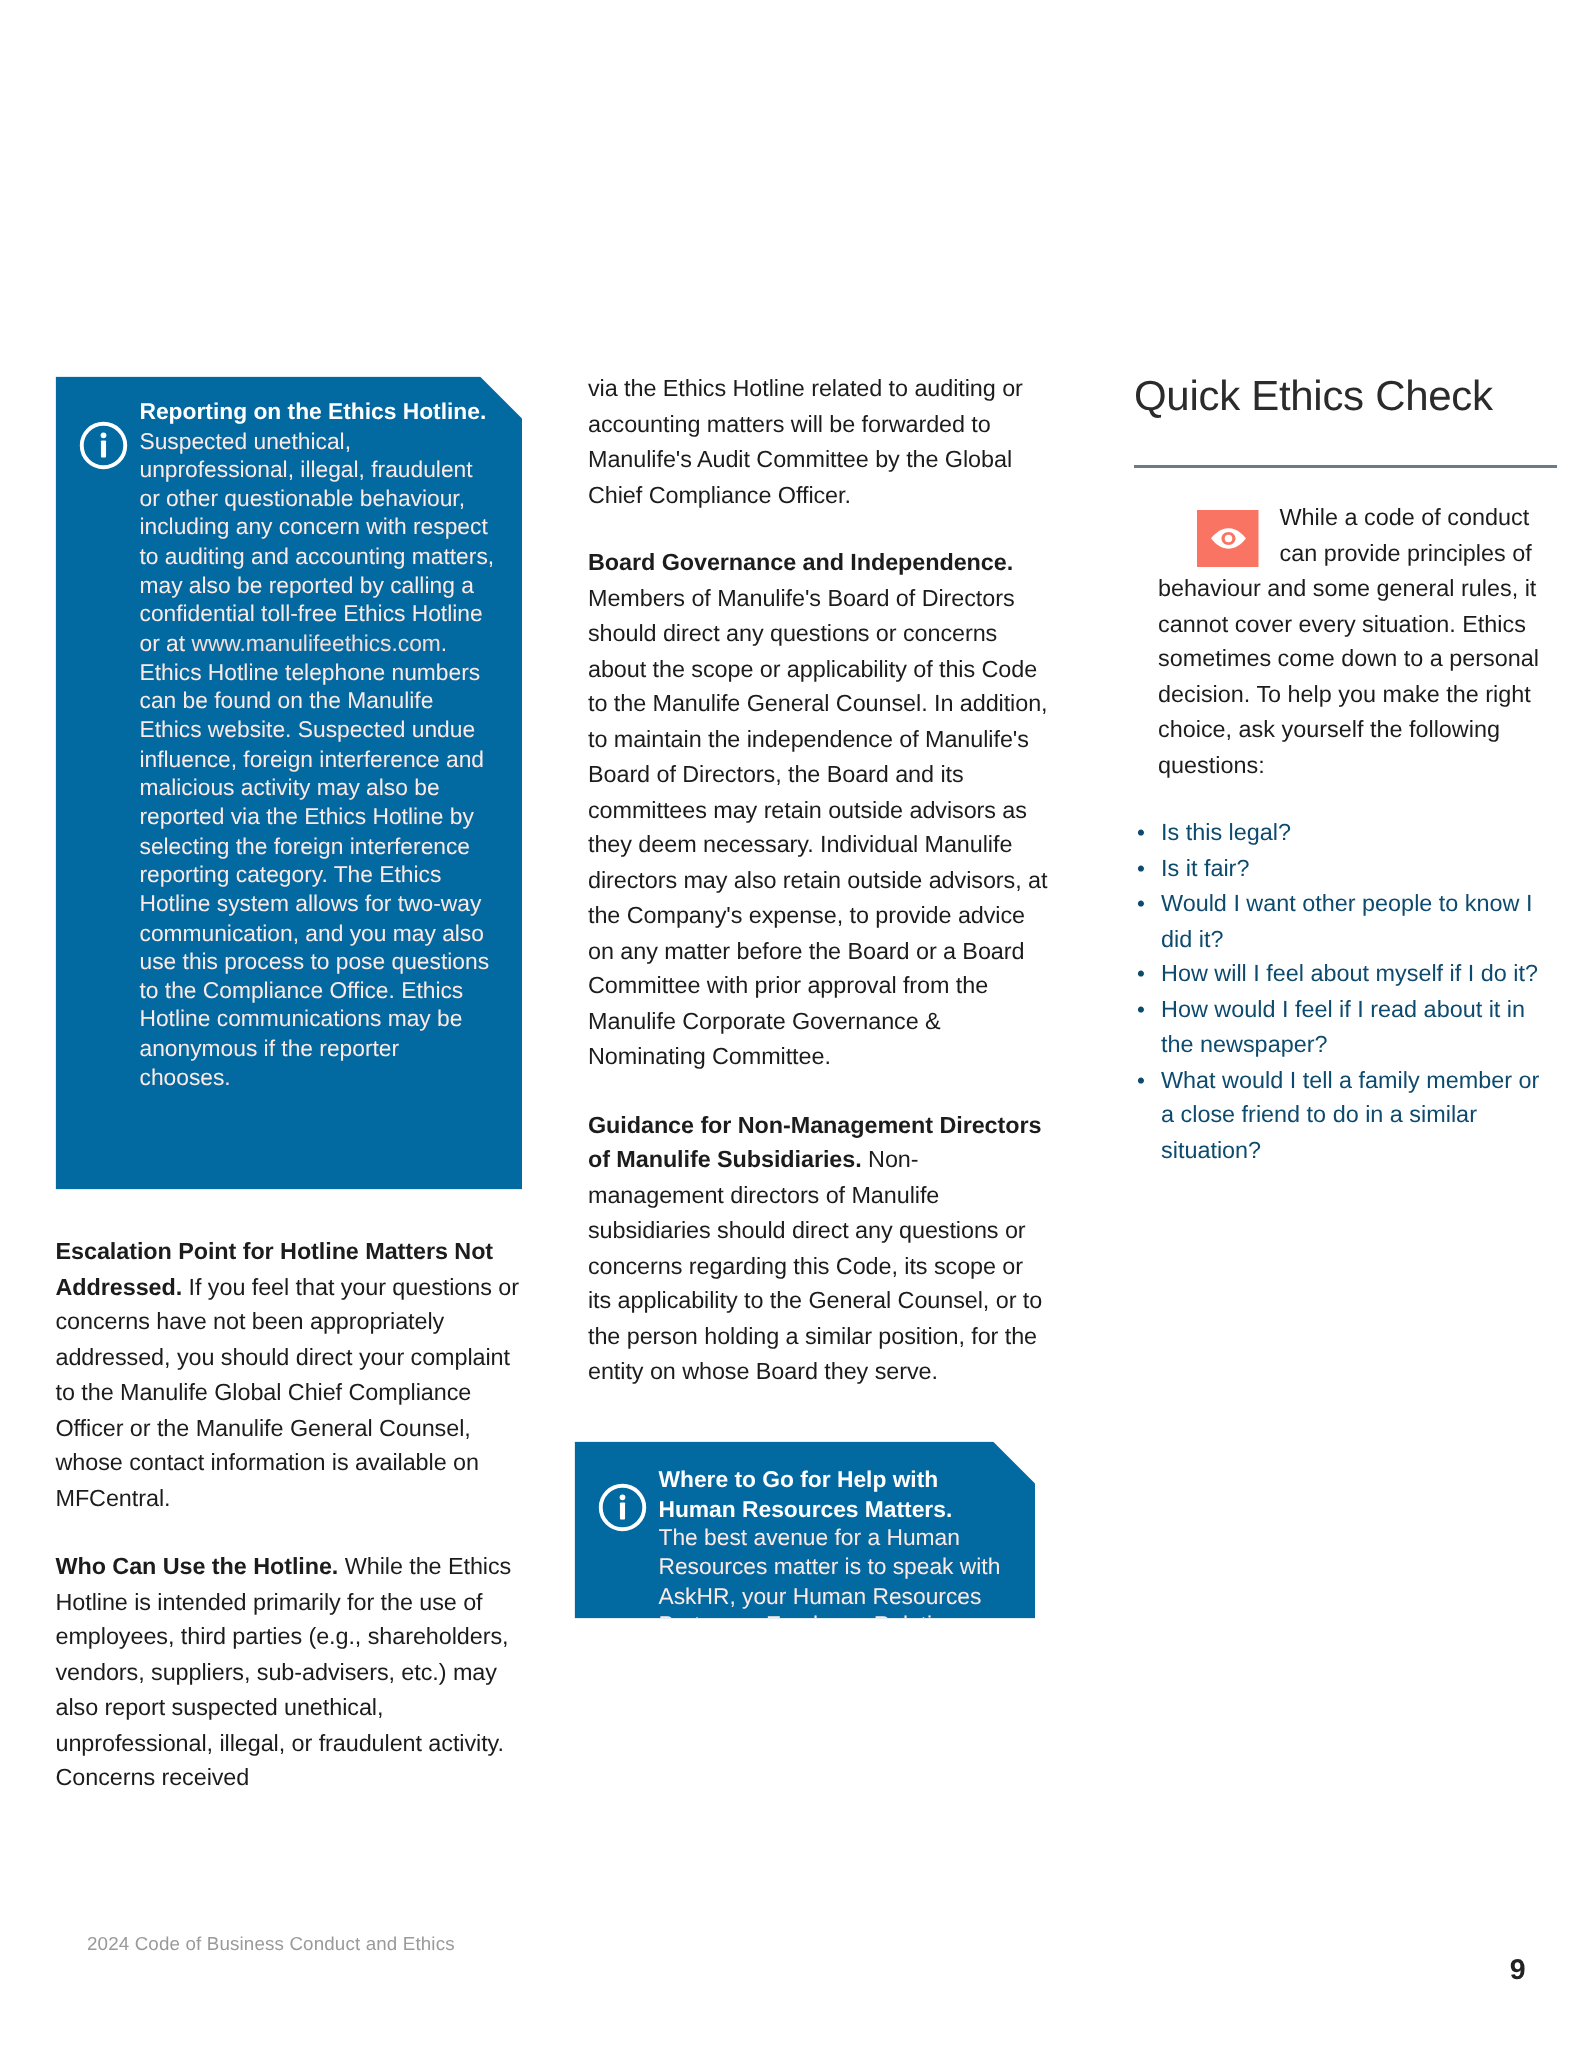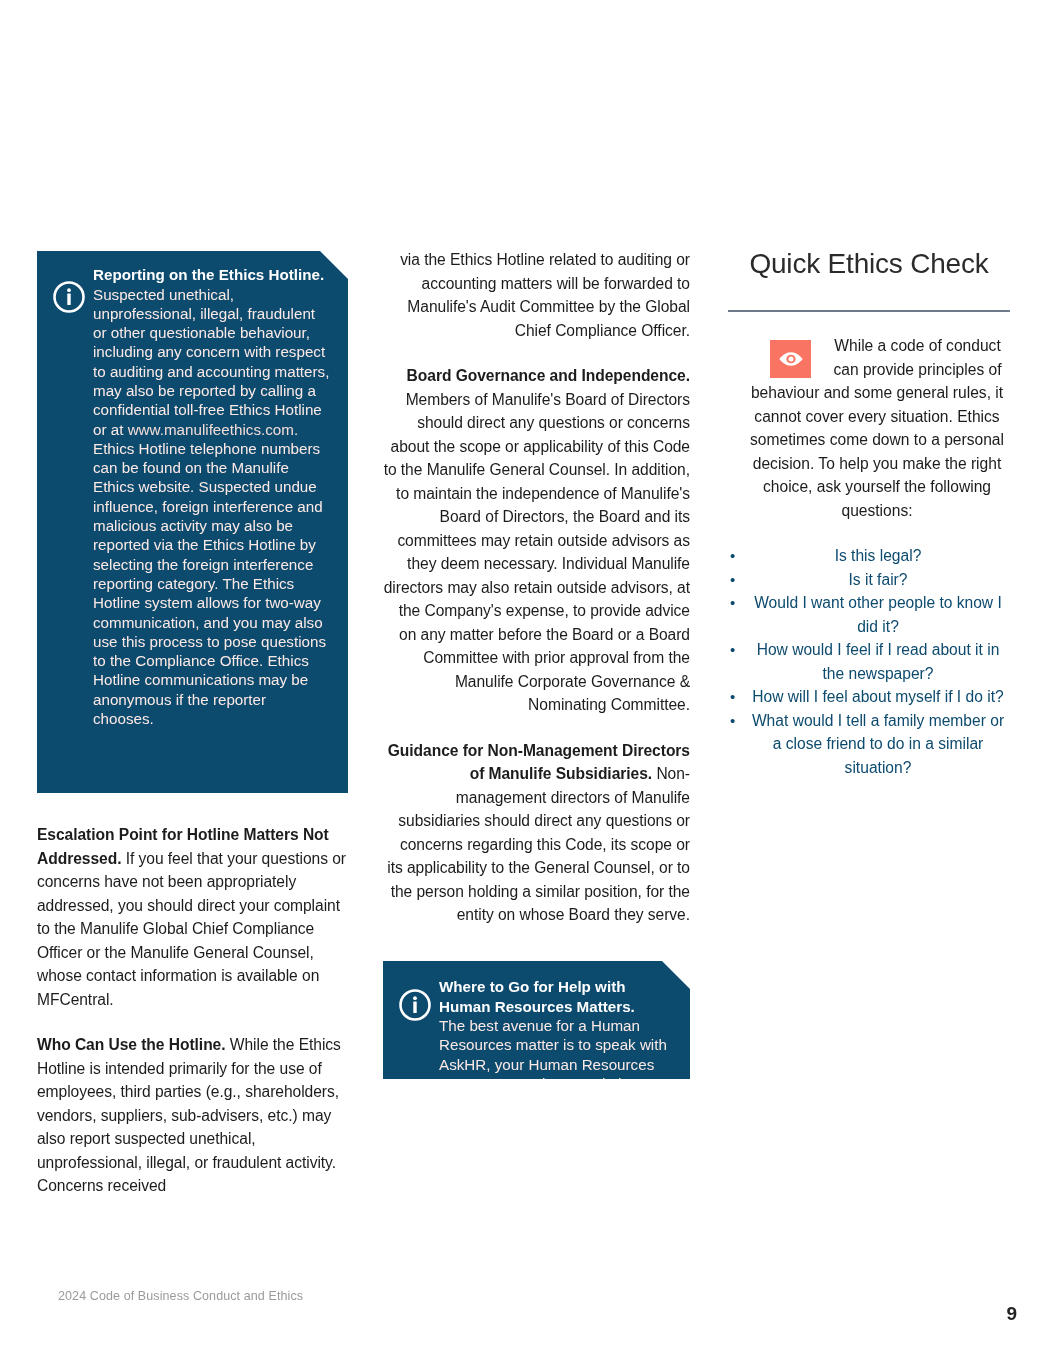--- a/index.html
+++ b/index.html
@@ -20,40 +20,40 @@
     position: absolute;
     inset: 0;
     background: #ffffff;
   }
 
   
   .col {
     position: absolute;
     top: 248px;
   }
-  .col-mid   { left: 382px; width: 308px; text-align: right; }
-  .col-right { left: 728px; width: 282px; text-align: center; }
+  .col-mid   { left: 392px; width: 308px; }
+  .col-right { left: 756px; width: 282px; }
 
   
   .para {
     font-size: 15.6px;
     line-height: 23.5px;
     color: #1c1c1c;
     margin: 0 0 22px 0;
     letter-spacing: -0.05px;
   }
   .para:last-child { margin-bottom: 0; }
   .para b, .lead {
     font-weight: bold;
   }
 
   
   .callout {
     position: relative;
-    background: #0c4a6e;
+    background: #0369a1;
     color: #ffffff;
     padding: 16px 18px 14px 56px;
     box-sizing: border-box;
     -webkit-clip-path: polygon(0 0, calc(100% - 28px) 0, 100% 28px, 100% 100%, 0 100%);
     clip-path: polygon(0 0, calc(100% - 28px) 0, 100% 28px, 100% 100%, 0 100%);
   }
   .callout-title {
     font-size: 15.2px;
     line-height: 19.5px;
     font-weight: bold;
@@ -231,22 +231,22 @@
           <circle cx="15" cy="10" r="2.9" fill="#ffffff"></circle>
         </svg>
       </span>
       <span>While a code of conduct can provide principles of behaviour and some general rules, it cannot cover every situation. Ethics sometimes come down to a personal decision. To help you make the right choice, ask yourself the following questions:</span>
     </p>
 
     <ul class="checks">
       <li>Is this legal?</li>
       <li>Is it fair?</li>
       <li>Would I want other people to know I did it?</li>
+      <li>How will I feel about myself if I do it?</li>
       <li>How would I feel if I read about it in the newspaper?</li>
-      <li>How will I feel about myself if I do it?</li>
       <li>What would I tell a family member or a close friend to do in a similar situation?</li>
     </ul>
   </div>
 
   <div class="footer-text">2024 Code of Business Conduct and Ethics</div>
   <div class="footer-page">9</div>
 
 </div>
 
 </body></html>

